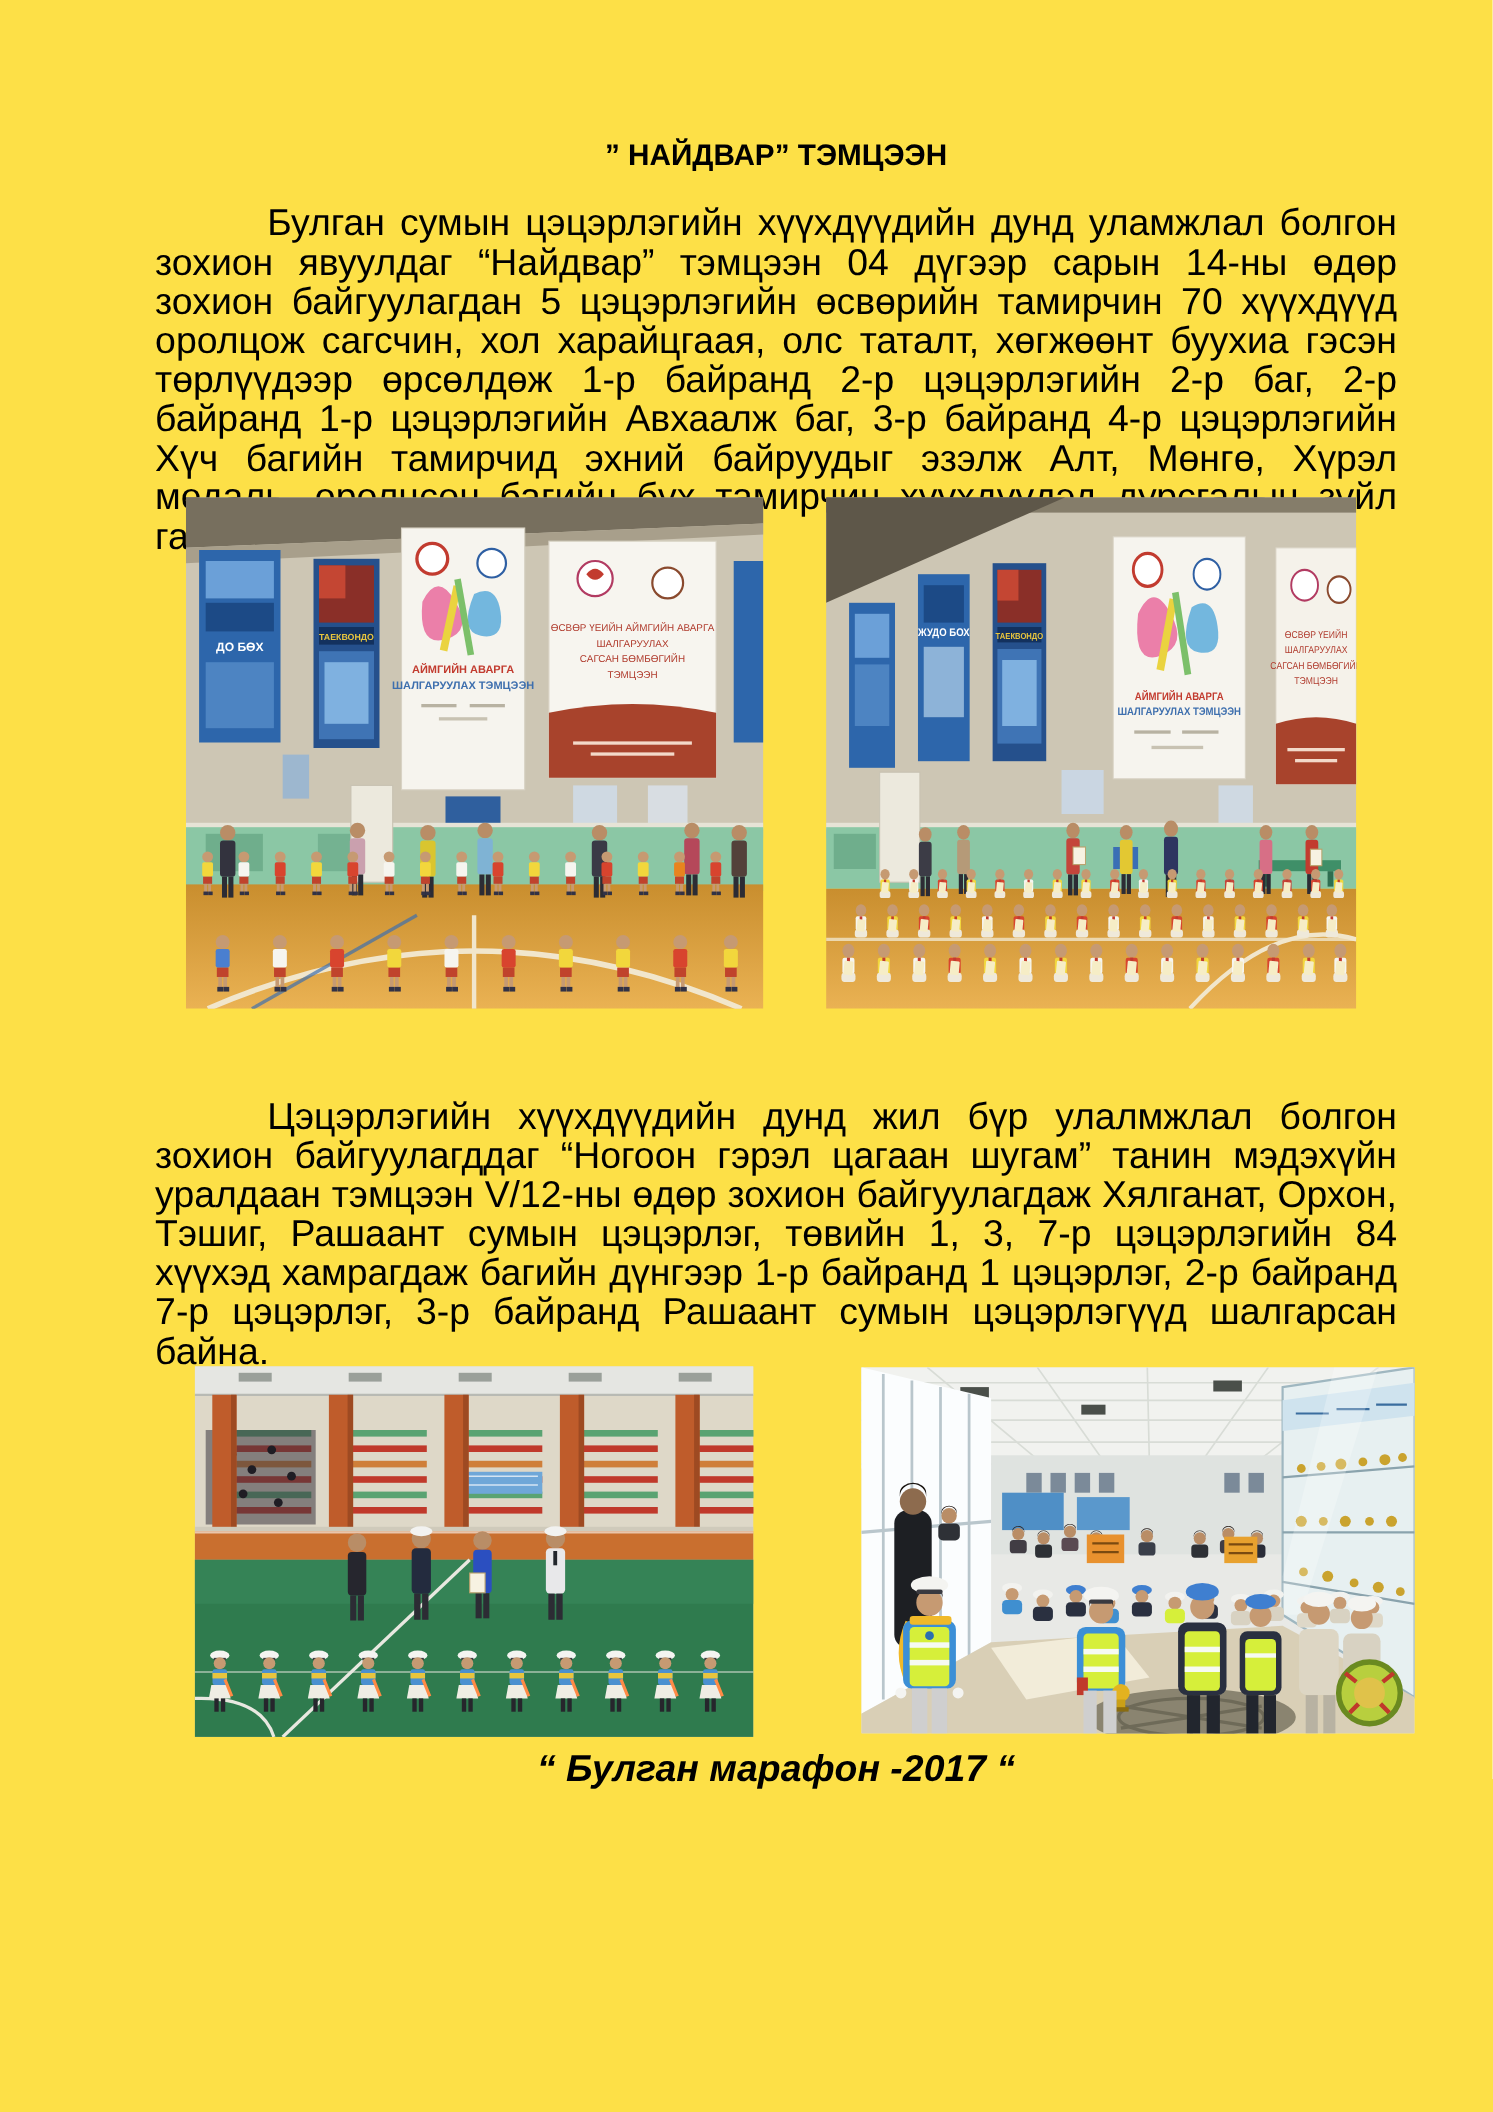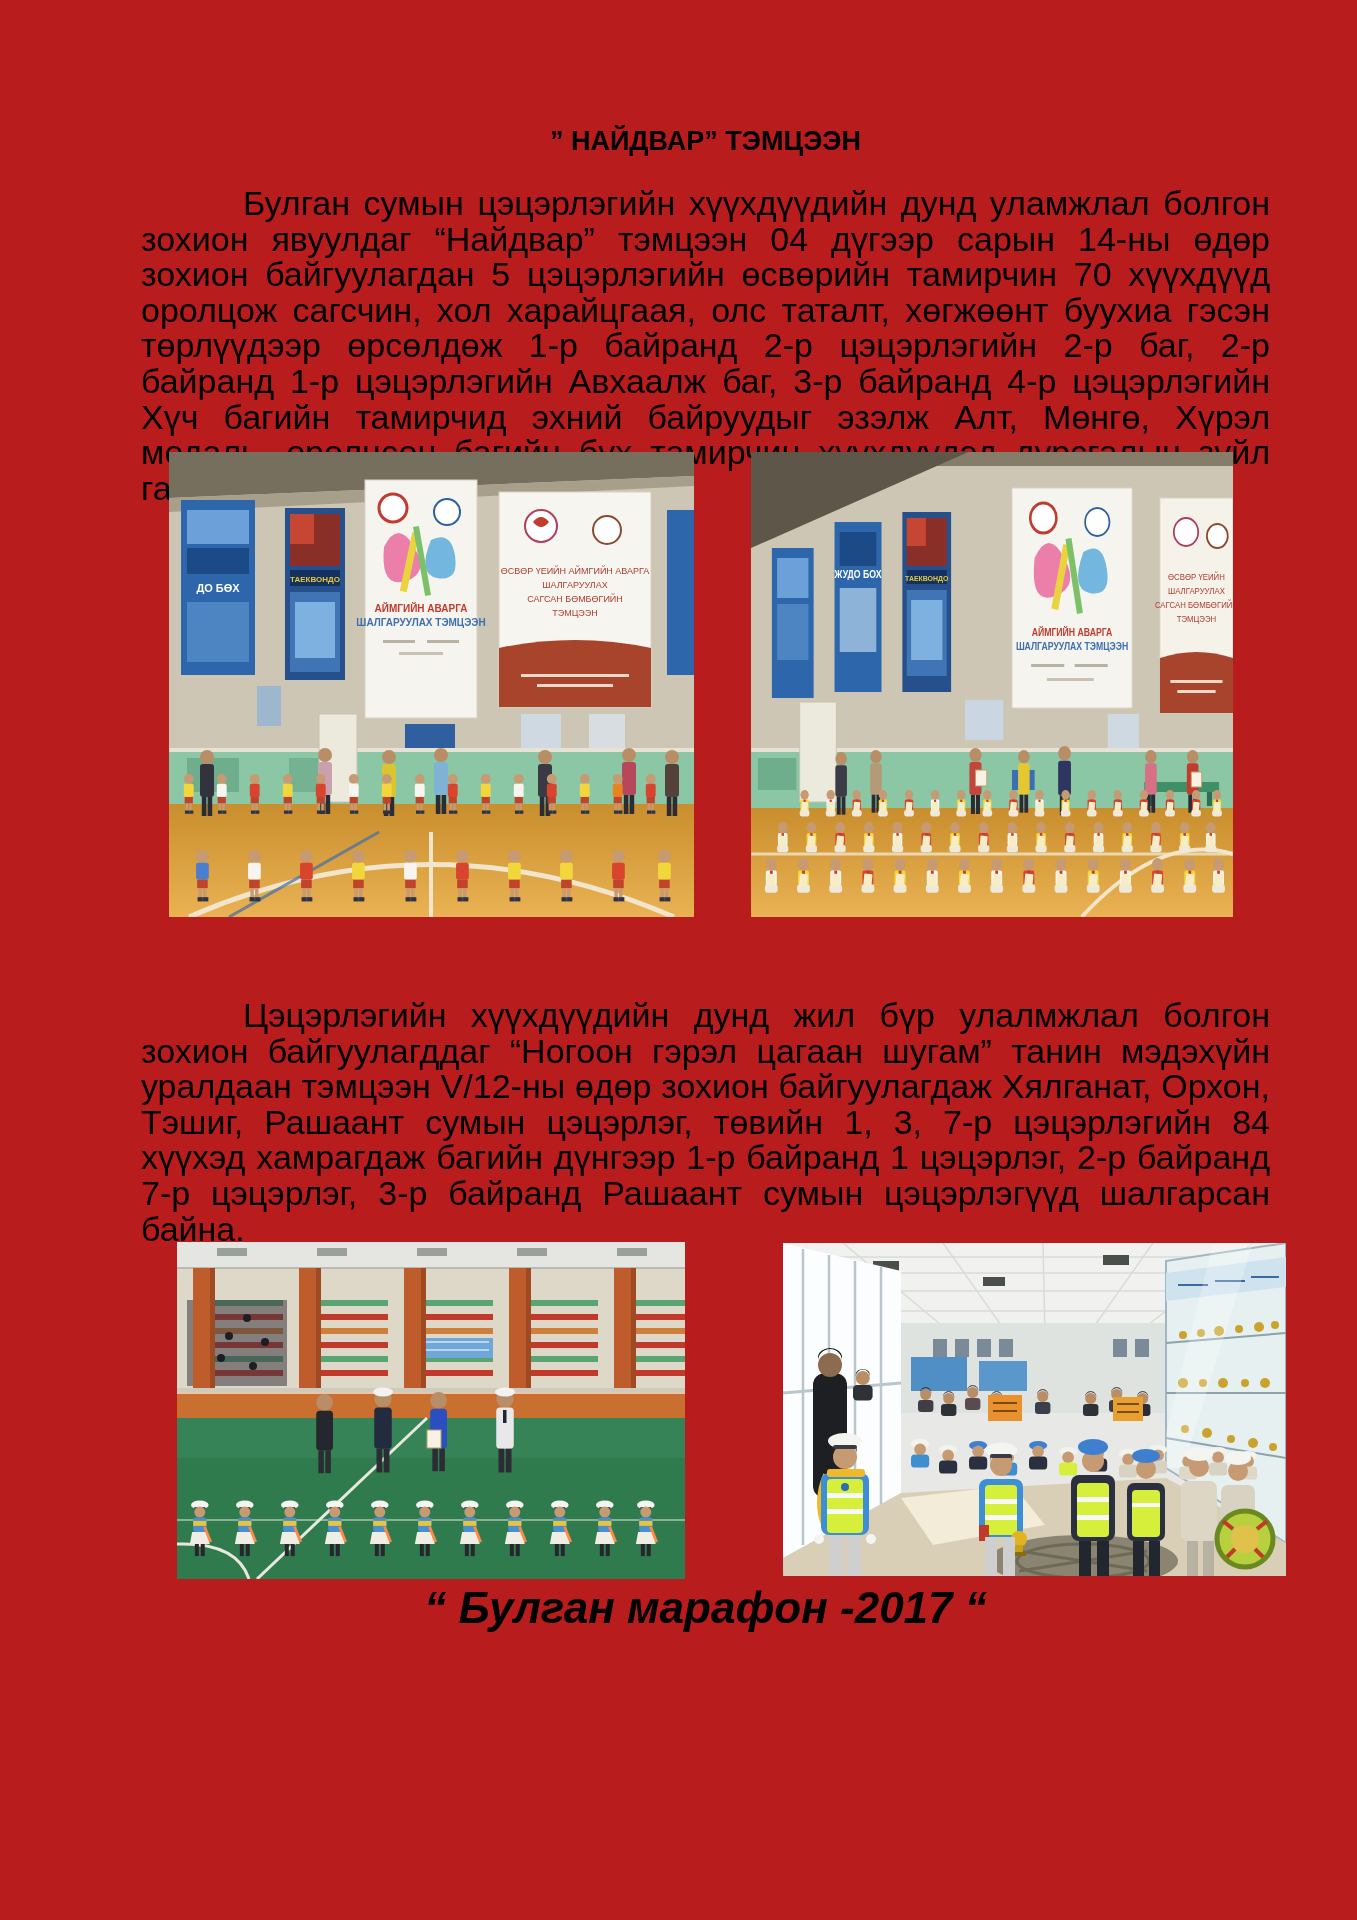--- a/index.html
+++ b/index.html
@@ -1,38 +1,38 @@
 <!DOCTYPE html>
 <html><head>
 <meta charset="utf-8">
 <style>
   html,body{margin:0;padding:0;background:#ffffff;}
   .page{
     position:relative;
     width:1357px;height:1920px;
-    background:#b91c1c;
+    background:#fde047;
     overflow:hidden;
     font-family:"Liberation Sans","DejaVu Sans",sans-serif;
     color:#000000;
   }
   .doc-h{position:absolute;left:141px;width:1129px;margin:0;text-align:center;font-weight:bold;color:#000;}
   .t1{top:123px;font-size:27px;line-height:36px;}
   .t2{top:931px;font-size:25.5px;line-height:34px;}
   .para{
     position:absolute;left:141px;width:1129px;margin:0;
     font-size:34px;line-height:35.6px;
     text-align:justify;text-indent:102px;
     color:#000;
   }
   .p1{top:186px;}
   .p2{top:998px;}
   .p3{top:1658px;}
   .caption{
     position:absolute;left:141px;width:1129px;top:1587px;margin:0;
-    text-align:center;font-weight:bold;font-style:italic;font-size:44px;line-height:42px;
+    text-align:center;font-weight:bold;font-style:italic;font-size:34px;line-height:42px;
   }
   figure.ph{position:absolute;margin:0;padding:0;}
   .phA{left:169px;top:452px;width:525px;height:465px;}
   .phB{left:751px;top:452px;width:482px;height:465px;}
   .phC{left:177px;top:1242px;width:508px;height:337px;}
   .phD{left:783px;top:1243px;width:503px;height:333px;}
   .ph svg{display:block;width:100%;height:100%;}
   .bt{font-weight:bold;}
 </style>
 </head>

